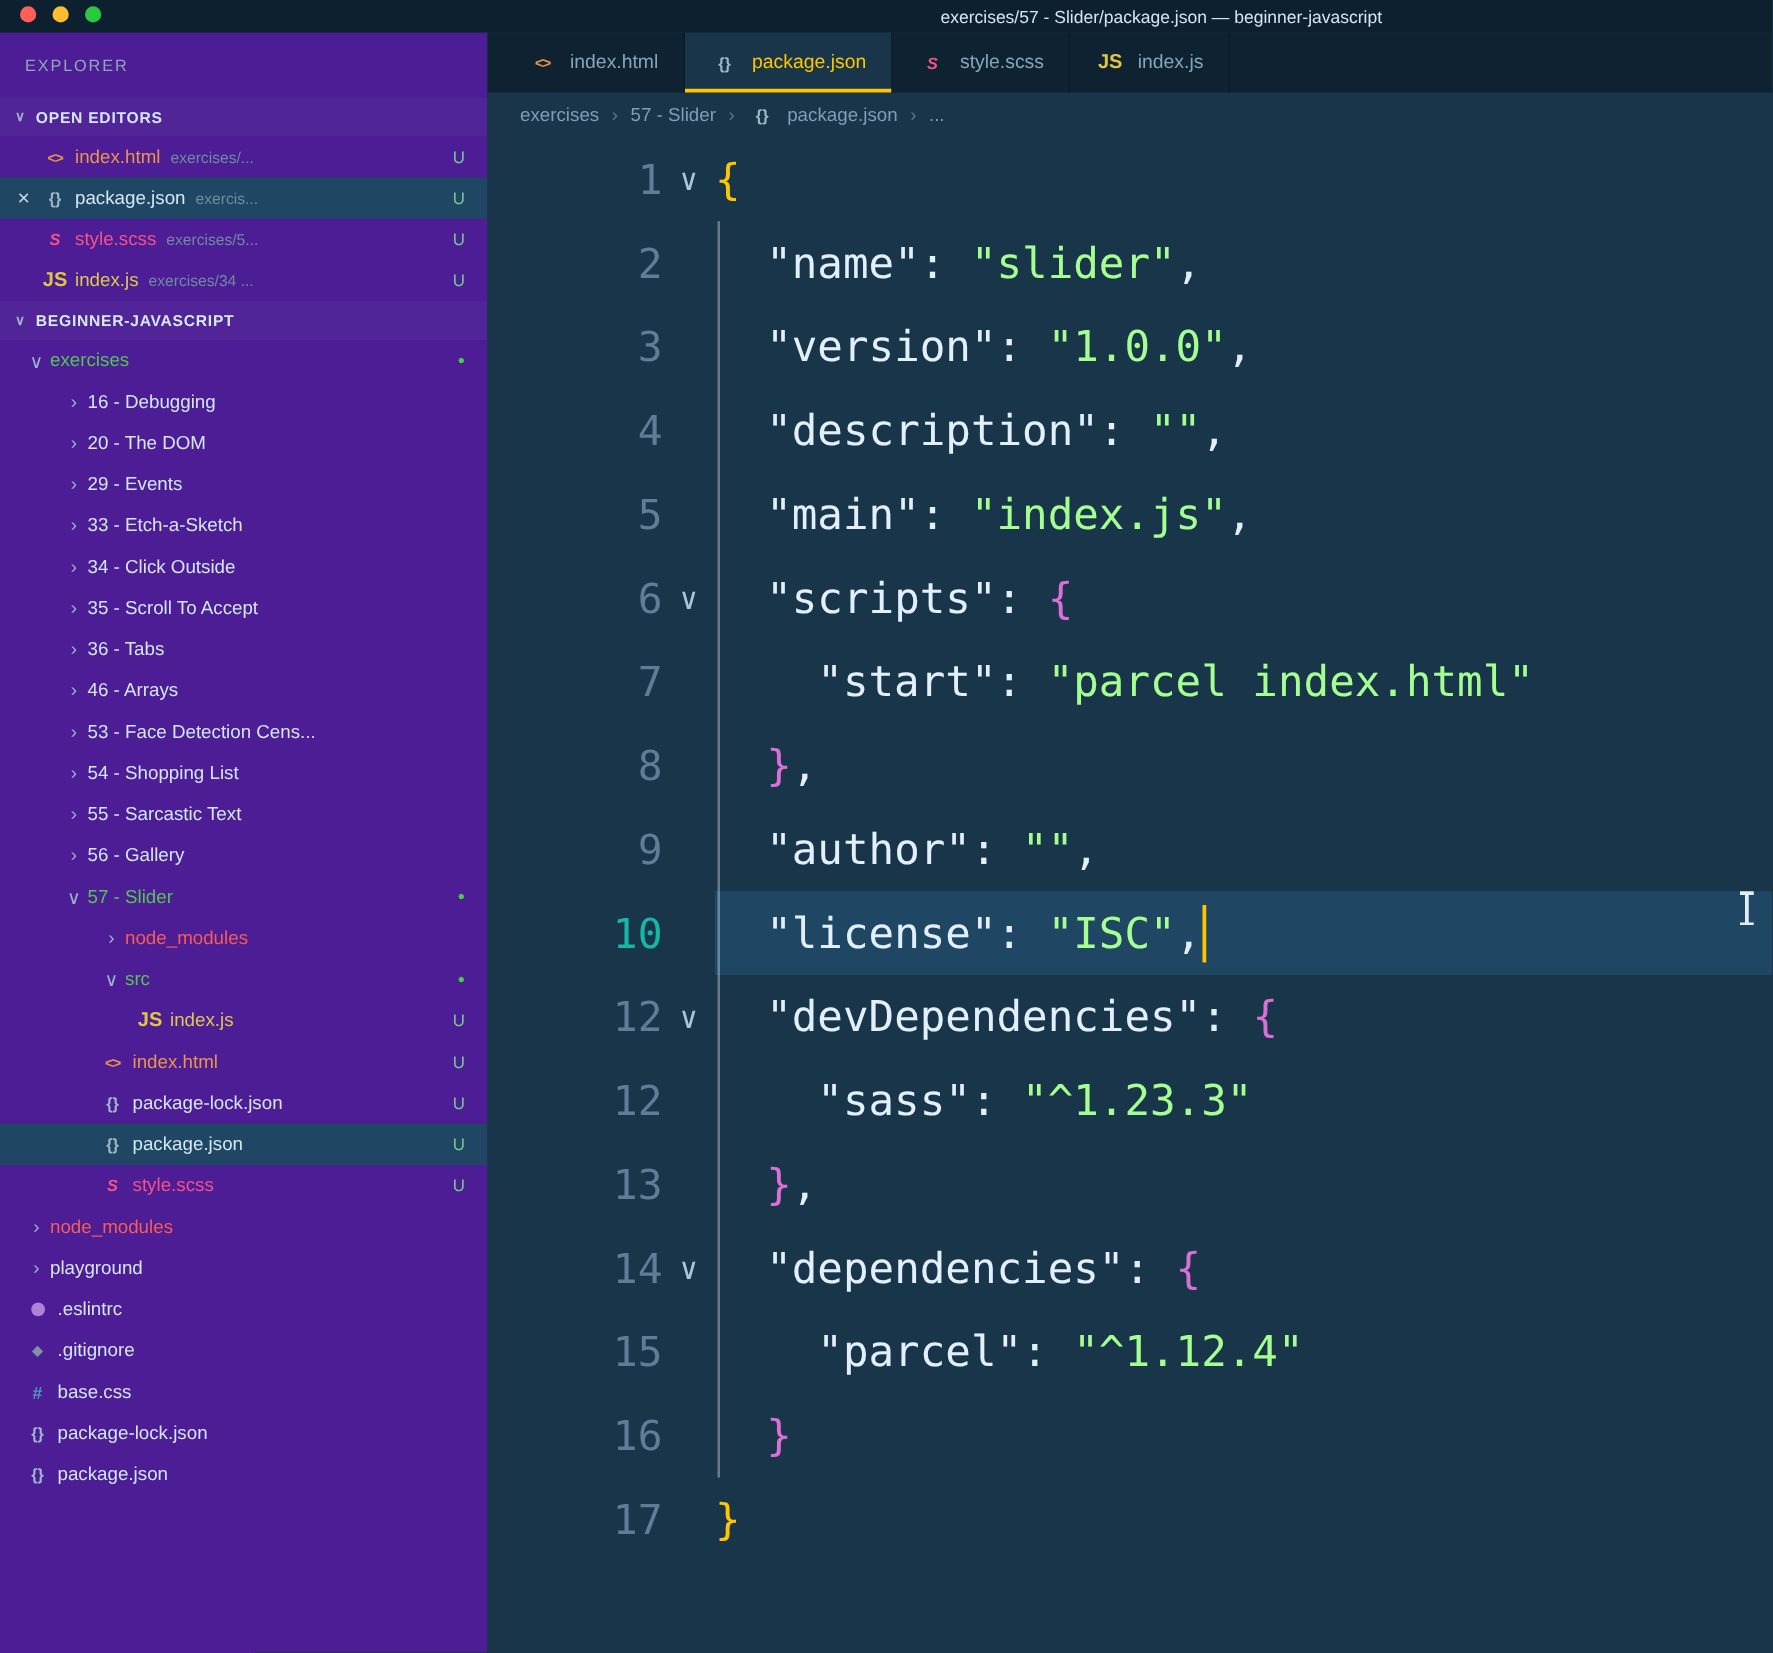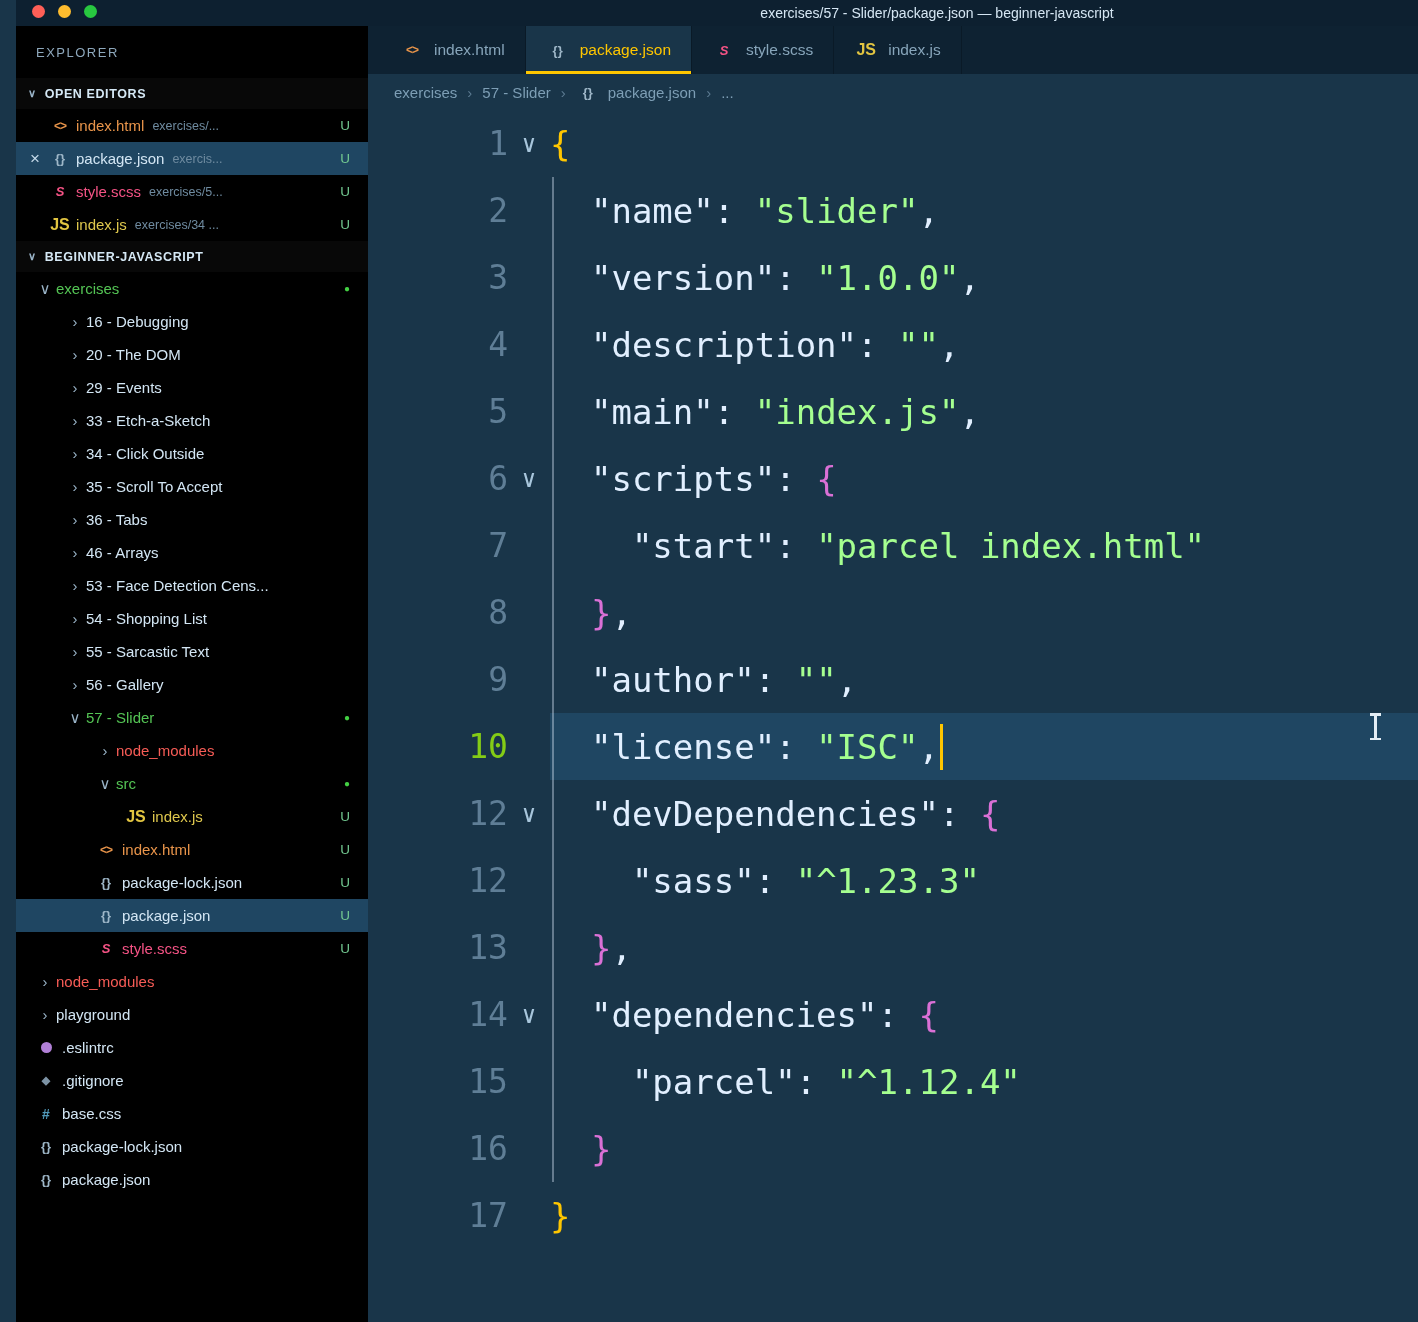--- a/index.html
+++ b/index.html
@@ -1,34 +1,34 @@
 <!DOCTYPE html>
 <html><head>
 <meta charset="utf-8">
 <style>
   * { box-sizing: border-box; margin: 0; padding: 0; }
   html,body { width:1418px; height:1322px; overflow:hidden; }
   body { background:#193549; font-family:"Liberation Sans", sans-serif; }
 
-  .window { position:relative; width:1418px; height:1322px; display:flex; flex-direction:column;padding-left:16px; }
+  .window { position:relative; width:1418px; height:1322px; display:flex; flex-direction:column; }
 
   
   .titlebar { height:26px; background:#0d2030; position:relative; flex:none; }
   .lights { position:absolute; left:16px; top:5px; display:flex; gap:13px; }
   .light { width:13px; height:13px; border-radius:50%; }
   .light.red { background:#ff5f57; }
   .light.yellow { background:#febc2e; }
   .light.green { background:#28c840; }
   .window-title { position:absolute; left:440px; right:0; top:0; height:26px; line-height:26px;
                   text-align:center; color:#d5e6f3; font-size:14px; white-space:nowrap; }
 
   .main { flex:1; display:flex; min-height:0; }
 
   
-  .sidebar { width:352px; flex:none; background:#000000; color:#cfe3f2; font-size:15px; overflow:hidden; }
+  .sidebar { width:390px; flex:none; background:#4c1d95; color:#cfe3f2; font-size:15px; overflow:hidden; }
   .explorer-label { height:52px; display:flex; align-items:center; padding-left:20px;
                     font-size:13px; letter-spacing:1.5px; color:#8ea8bc; }
   .sect { height:31px; display:flex; align-items:center; gap:8px; padding-left:12px;
           font-size:12.5px; font-weight:bold; letter-spacing:.6px; color:#d5e8f5;
           background:rgba(255,255,255,.03); }
   .sect .chev { font-size:11px; color:#9ab4c8; }
 
   .oe-row, .tree-row { height:33px; display:flex; align-items:center; padding-right:18px;
                        cursor:pointer; min-width:0; white-space:nowrap; }
   .oe-row { padding-left:6px; }
@@ -77,21 +77,21 @@
                 font-size:15px; color:#7d9eb5; flex:none; }
   .bc-item { display:flex; align-items:center; gap:4px; cursor:pointer; }
   .bc-sep { color:#5b7a91; }
 
   .code { flex:1; position:relative; font-family:"DejaVu Sans Mono", monospace; font-size:34px; overflow:hidden; }
   .cl { display:flex; height:67px; align-items:center; }
   .lnum { width:140px; flex:none; text-align:right; color:#5f7e96; font-size:33px; }
   .lfold { width:42px; flex:none; text-align:center; color:#a8c6dc; font-size:24px; }
   .lcode { flex:1; white-space:pre; height:67px; display:flex; align-items:center; min-width:0; }
   .cl.current .lcode { background:#1f4662; }
-  .cl.current .lnum { color:#84cc16; }
+  .cl.current .lnum { color:#14b8a6; }
   .tok-p  { color:#e1efff; }
   .tok-k  { color:#e1efff; }
   .tok-s  { color:#a5ff90; }
   .tok-b1 { color:#ffc600; }
   .tok-b2 { color:#da70d6; }
   .caret { width:3px; height:46px; background:#ffc600; margin-left:1px; flex:none; }
 
   .bracket-guide { position:absolute; left:184px; top:67px; width:2px; height:1005px;
                    background:rgba(225,239,255,.38); pointer-events:none; }
   .ibeam { position:absolute; left:1006px; top:604px; width:2.5px; height:25px; background:#e3edf5; }

